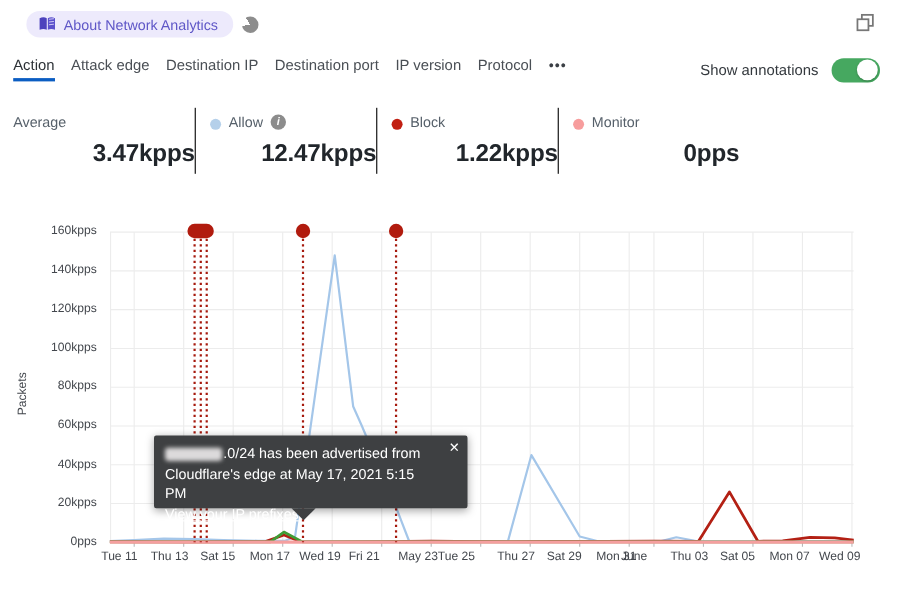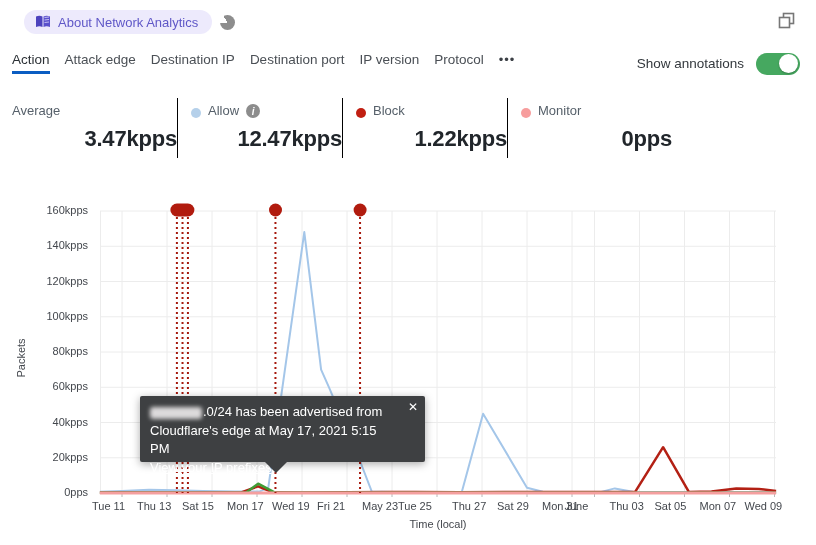--- a/index.html
+++ b/index.html
@@ -121,21 +121,20 @@
       <div class="stat-head">
         <span class="dot" style="background:#f79d9d"></span>
         <span class="stat-label">Monitor</span>
       </div>
       <div class="stat-value">0pps</div>
     </div>
   </div>
 
   <div class="chart-area">
     <div class="y-axis-title">Packets</div>
-    <div class="x-axis-title">Time (local)</div>
     <svg class="chart-svg" viewBox="0 0 676 300" style="left:100px; top:13px;">
         <line x1="0.5" y1="8" x2="0.5" y2="290" stroke="#ececec" stroke-width="1"></line>
         <line x1="22" y1="8" x2="22" y2="290" stroke="#ececec" stroke-width="1"></line>
         <line x1="67" y1="8" x2="67" y2="290" stroke="#ececec" stroke-width="1"></line>
         <line x1="112" y1="8" x2="112" y2="290" stroke="#ececec" stroke-width="1"></line>
         <line x1="157" y1="8" x2="157" y2="290" stroke="#ececec" stroke-width="1"></line>
         <line x1="202" y1="8" x2="202" y2="290" stroke="#ececec" stroke-width="1"></line>
         <line x1="247" y1="8" x2="247" y2="290" stroke="#ececec" stroke-width="1"></line>
         <line x1="292" y1="8" x2="292" y2="290" stroke="#ececec" stroke-width="1"></line>
         <line x1="337" y1="8" x2="337" y2="290" stroke="#ececec" stroke-width="1"></line>

